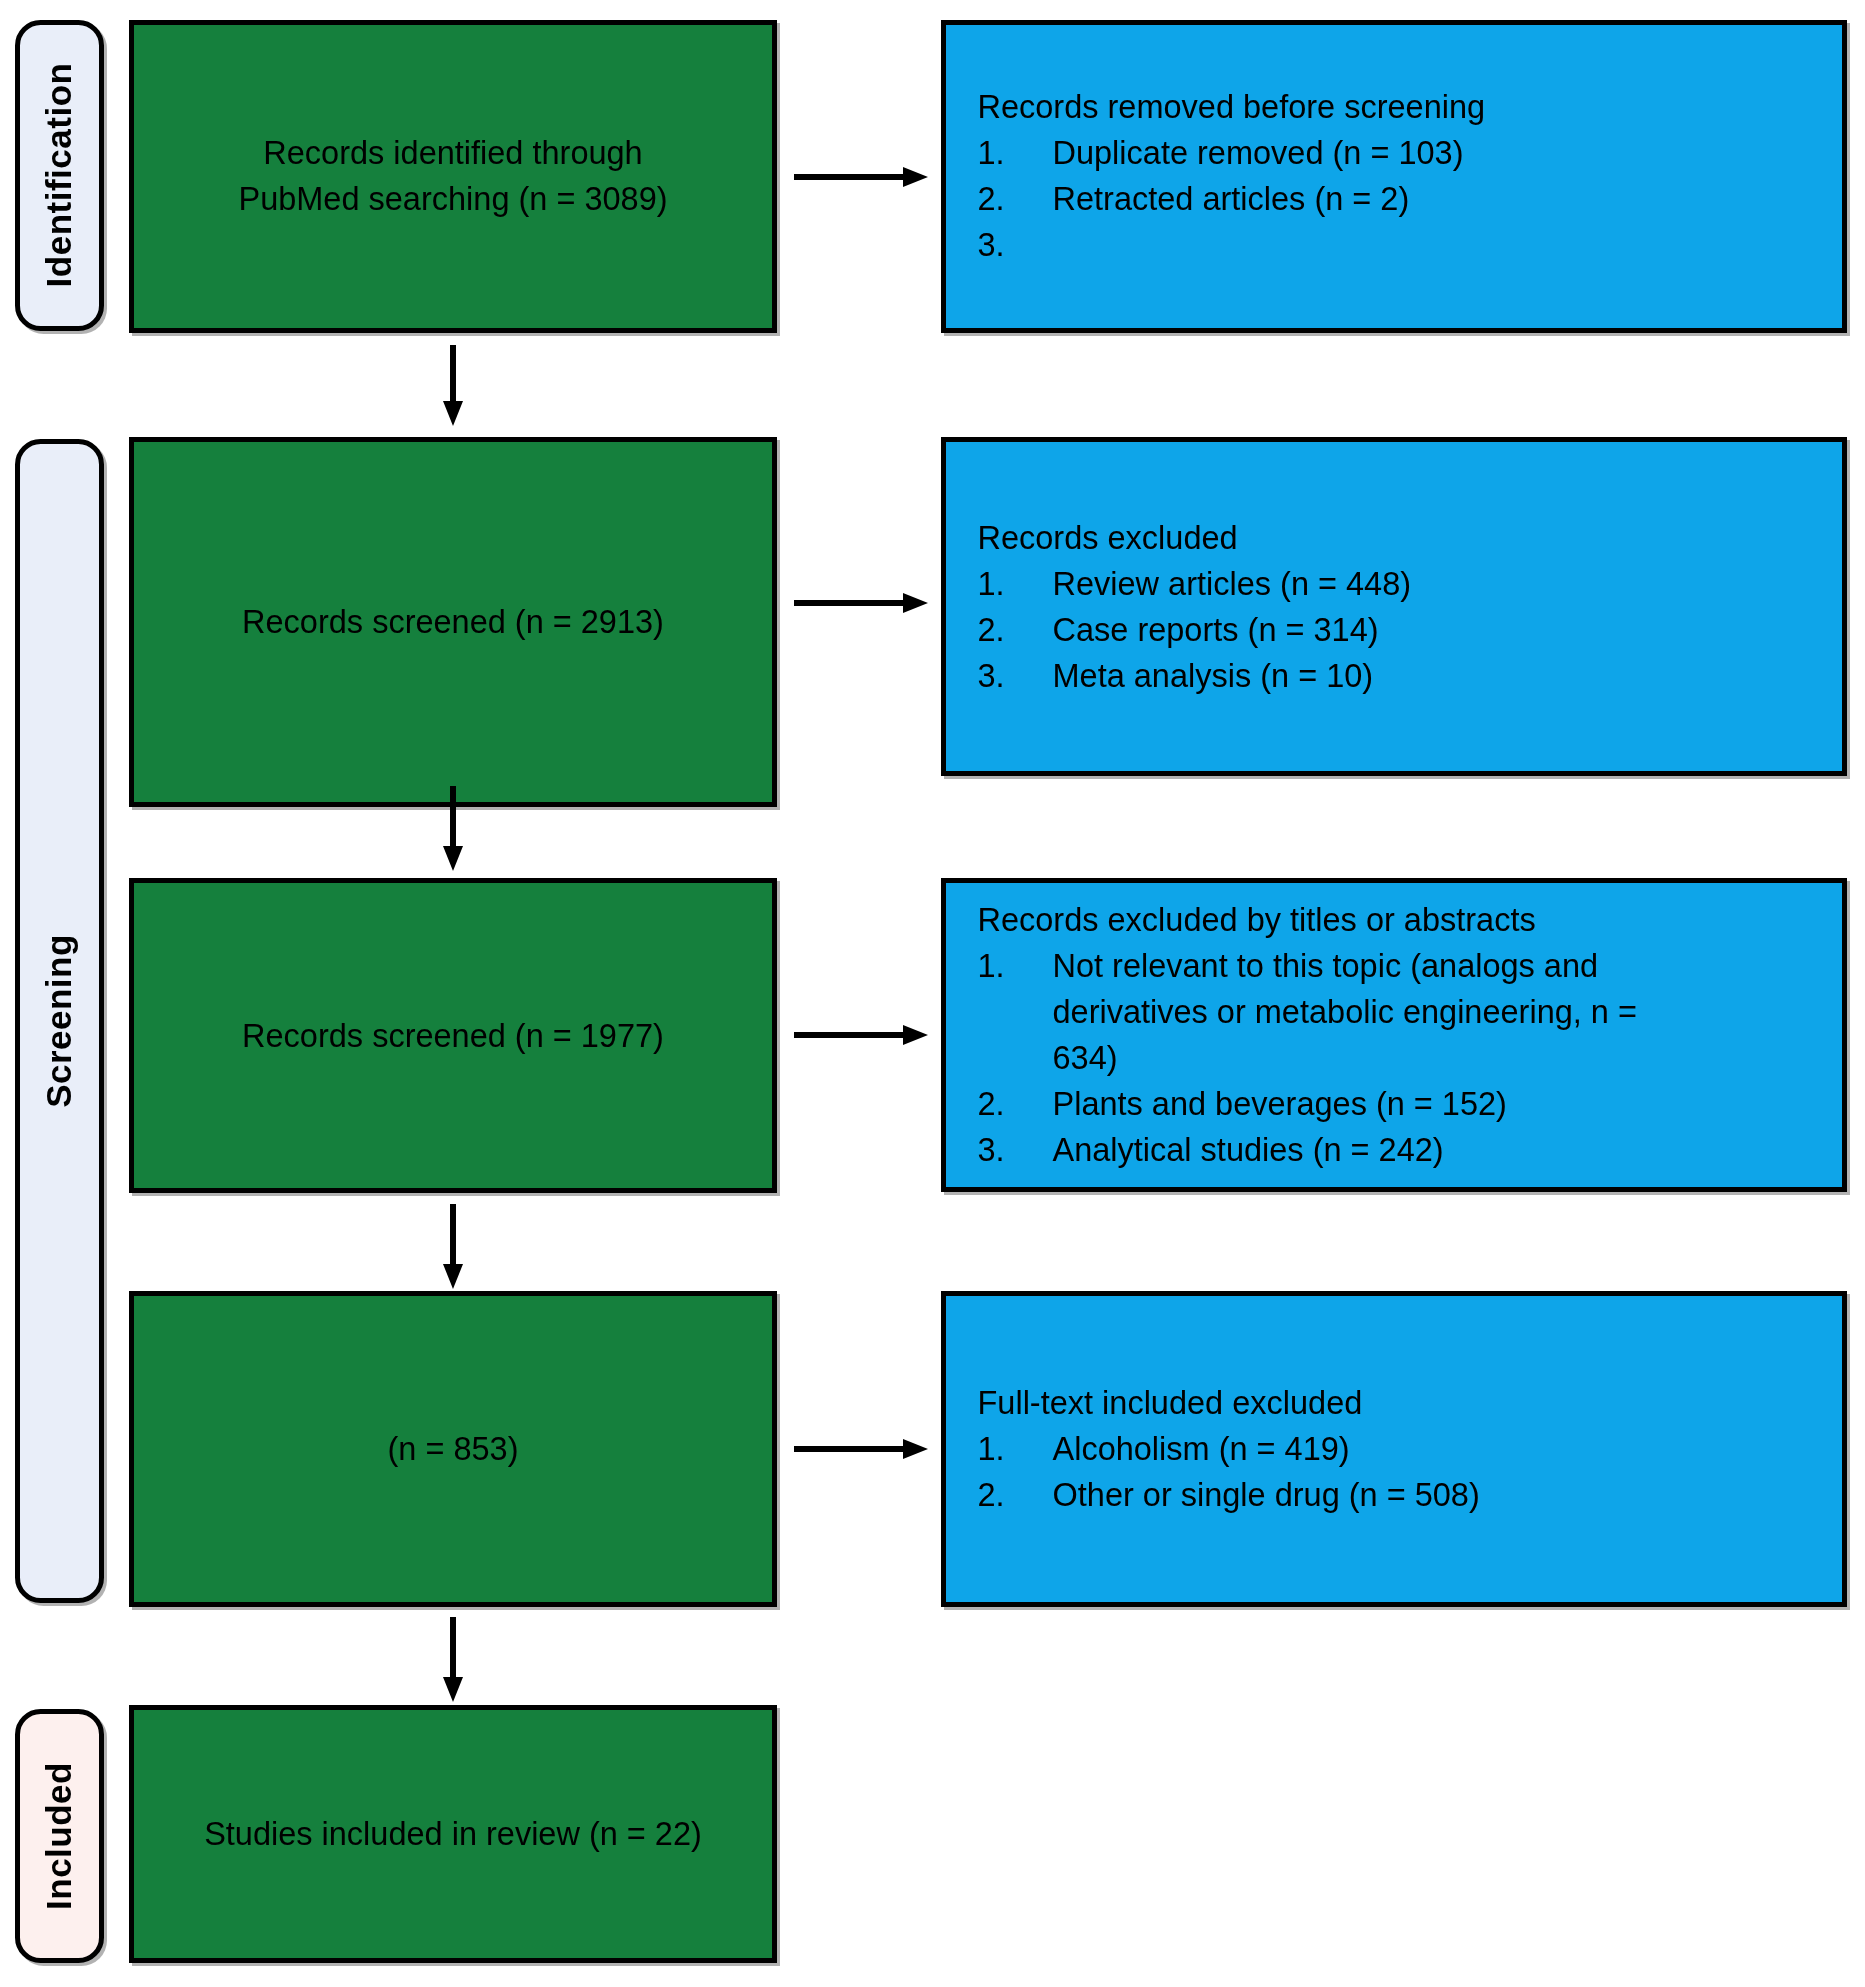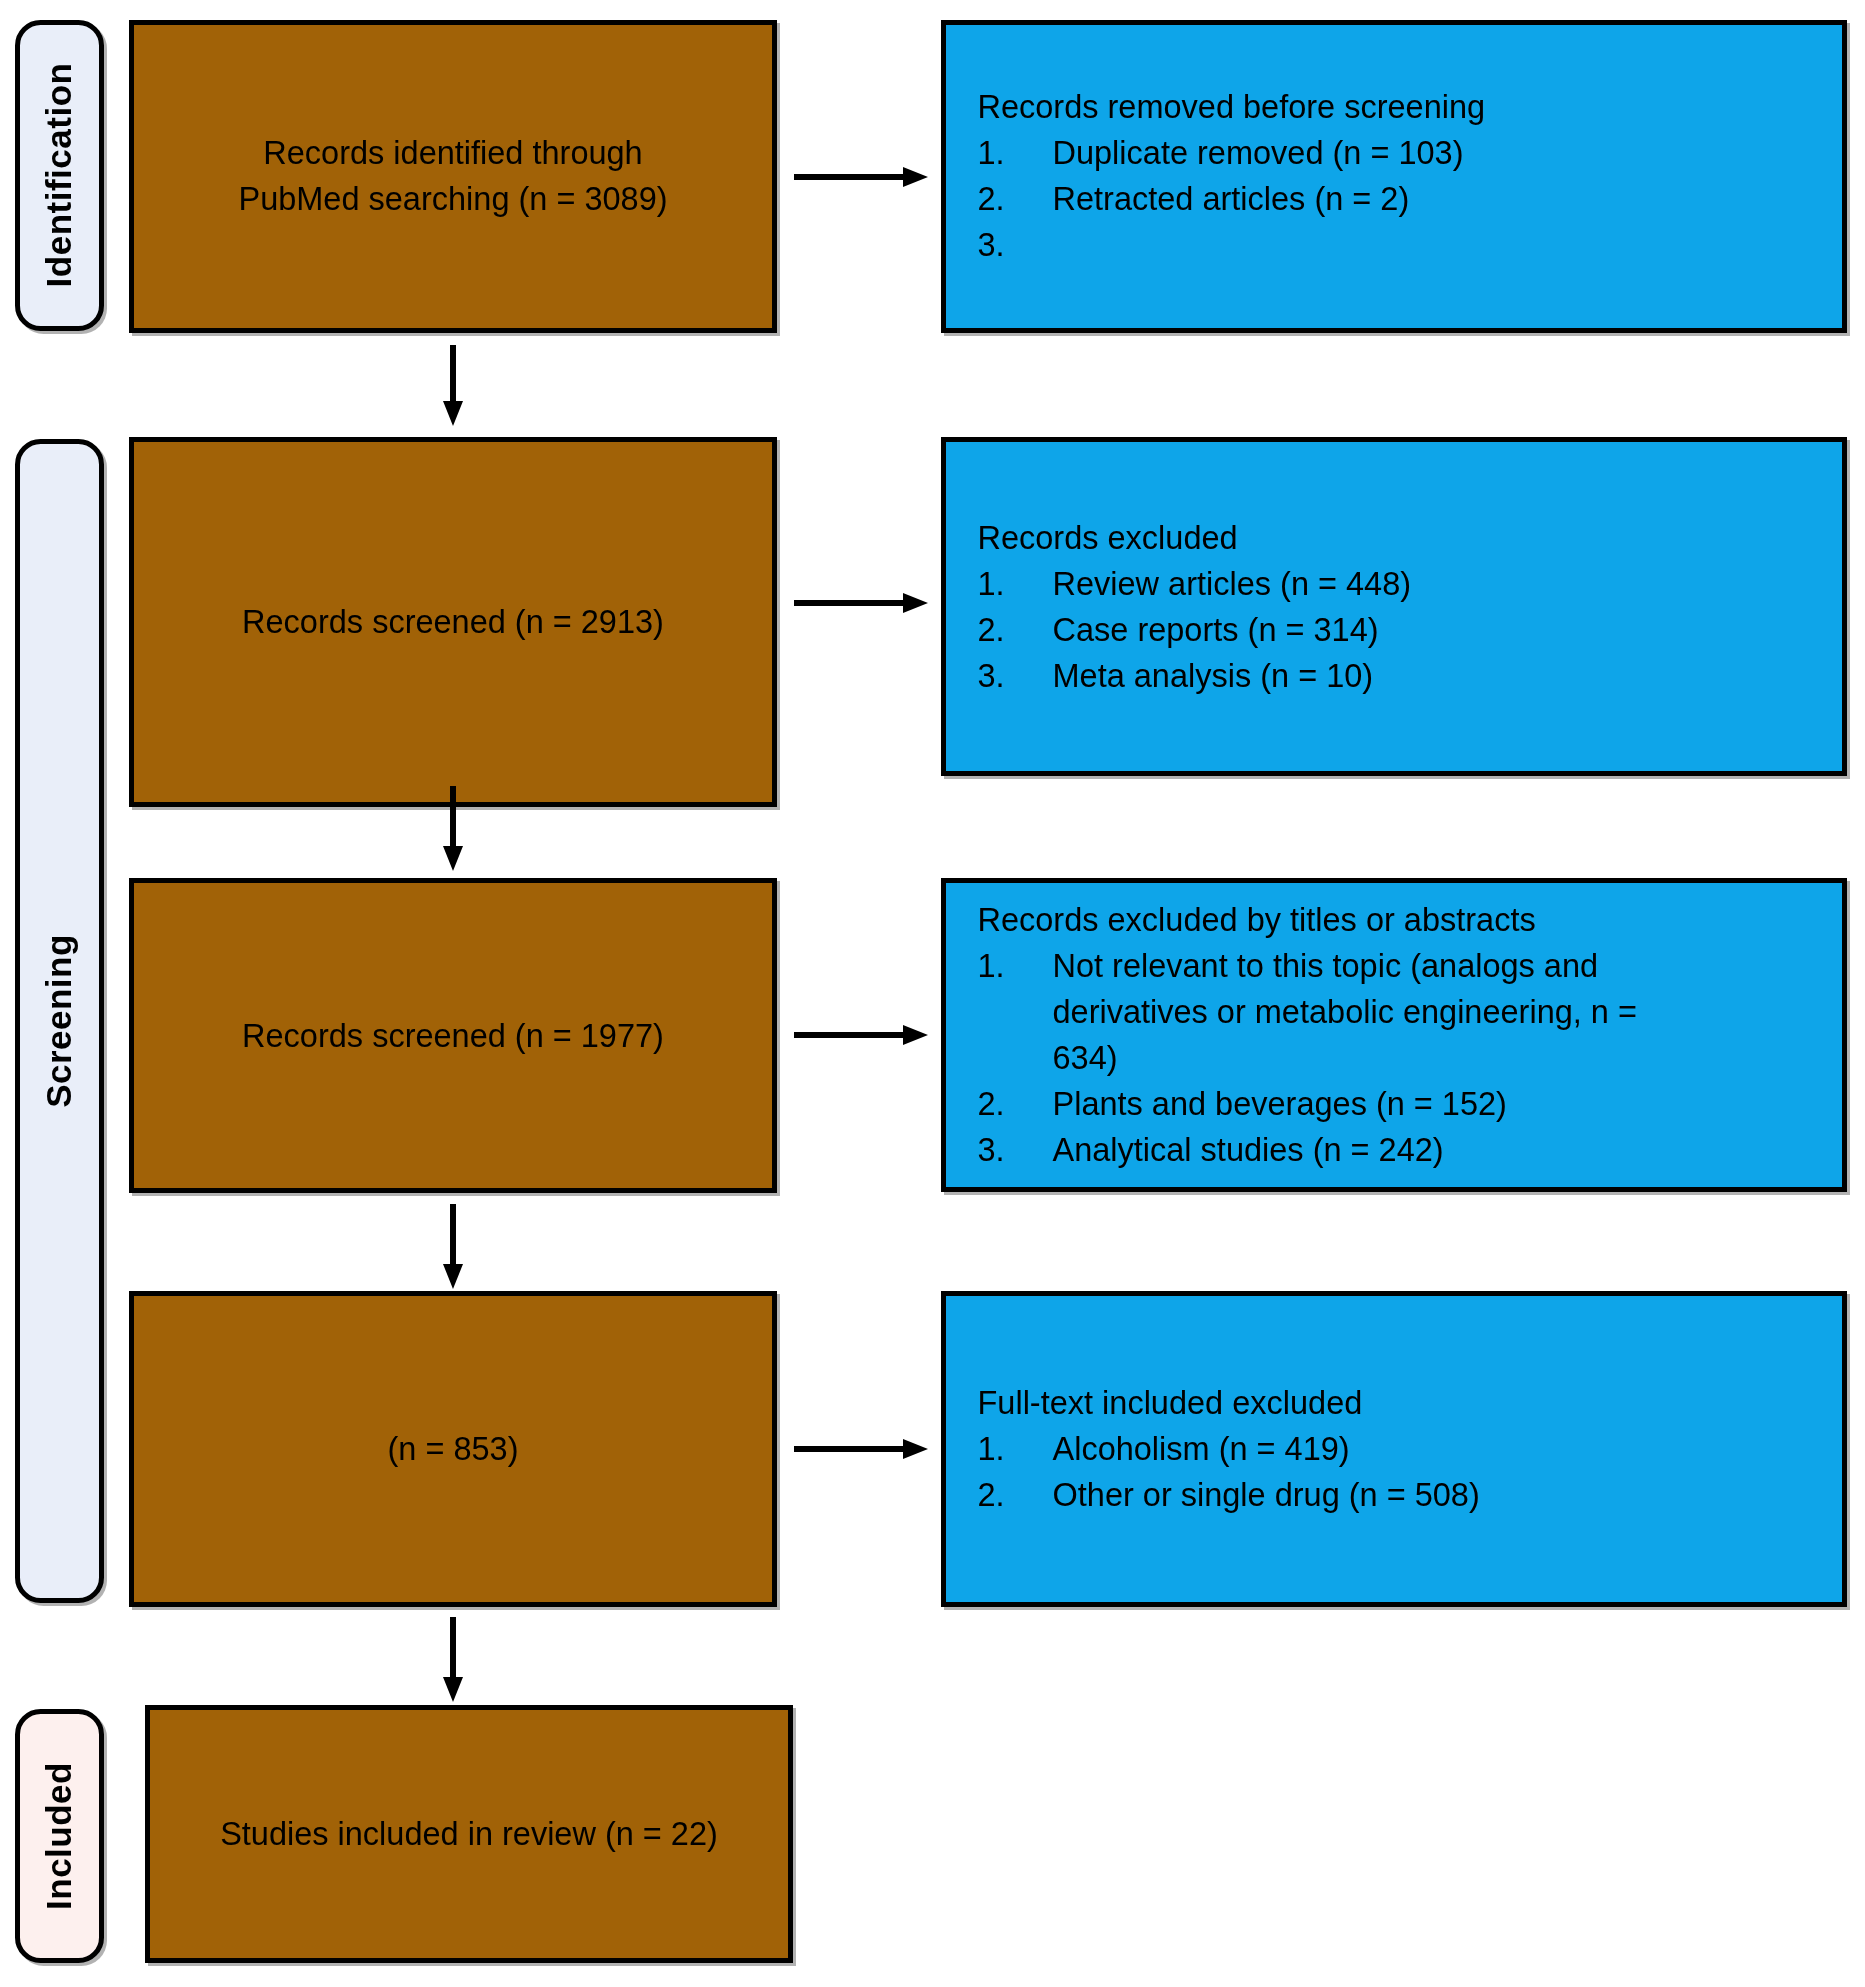--- a/index.html
+++ b/index.html
@@ -37,36 +37,36 @@
   }
   .stage-identification { top: 19.7px;   height: 311px; }
   .stage-screening      { top: 439px;  height: 1164px; }
   .stage-included       { top: 1709px; height: 254px; }
 
   
   .pbox {
     position: absolute;
     left: 129px;
     width: 648px;
-    background: #a16207;
+    background: #15803d;
     border: 5.9px solid #000000;
     box-shadow: 3px 3px 0 rgba(0,0,0,0.30);
     display: flex;
     flex-direction: column;
     align-items: center;
     justify-content: center;
     text-align: center;
     font-size: 32.5px;
     line-height: 46px;
   }
   .p1 { top: 19.7px;   height: 313px; }
   .p2 { top: 437px;  height: 370px; }
   .p3 { top: 878px;  height: 315px; }
   .p4 { top: 1291px; height: 316px; }
-  .p5 { top: 1705px; height: 258px; margin-left: 16px; }
+  .p5 { top: 1705px; height: 258px; }
 
   
   .ebox {
     position: absolute;
     left: 941px;
     width: 906px;
     background: #0ea5e9;
     border: 5.9px solid #000000;
     box-shadow: 3px 3px 0 rgba(0,0,0,0.30);
     display: flex;

